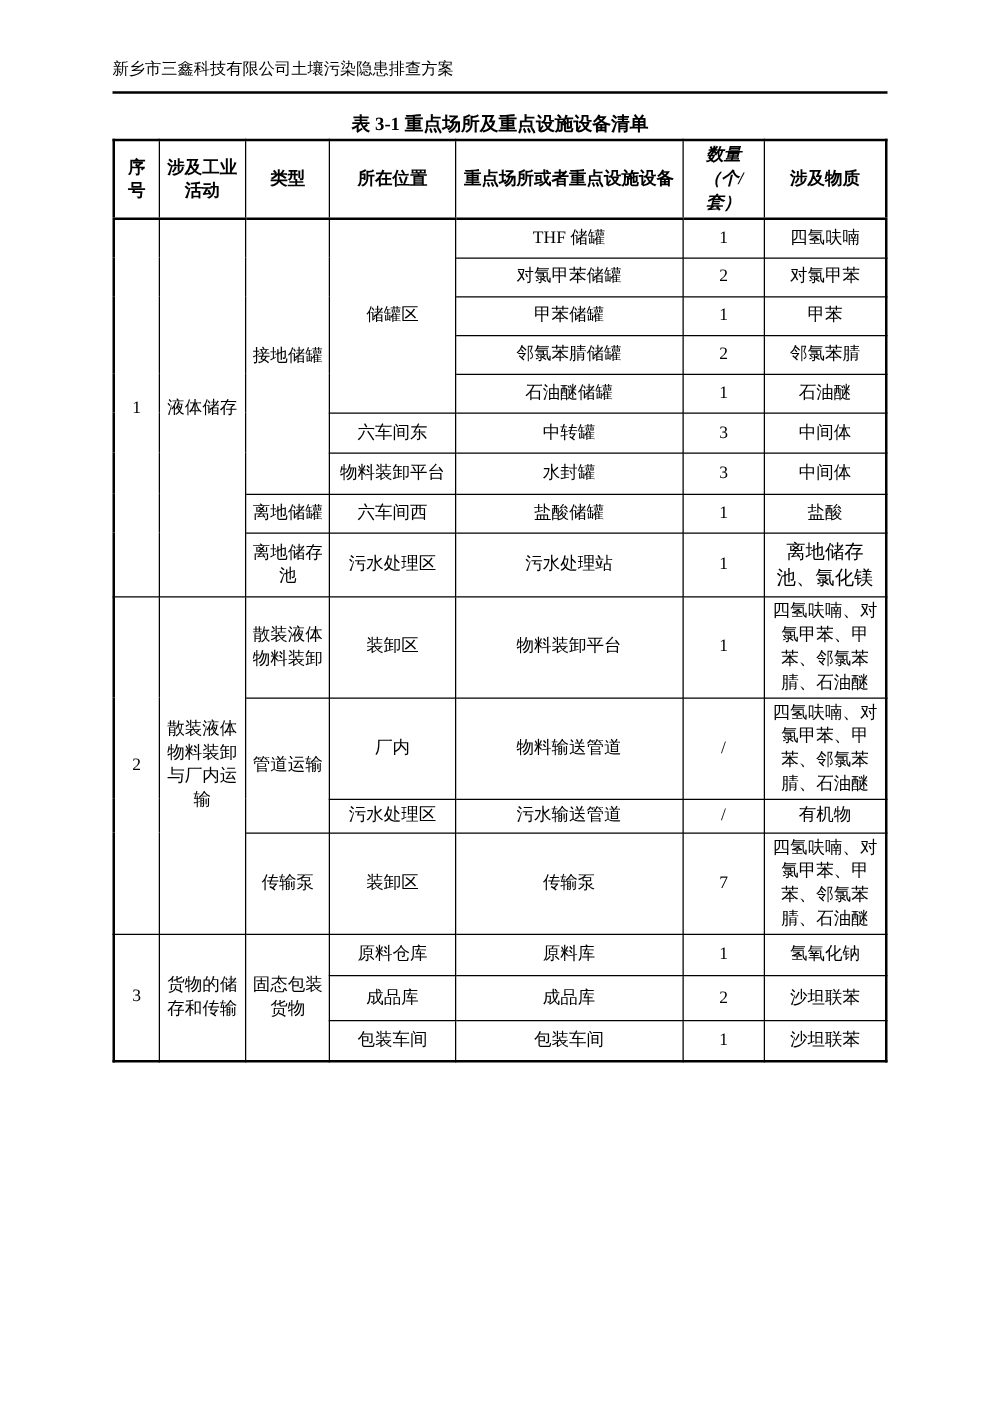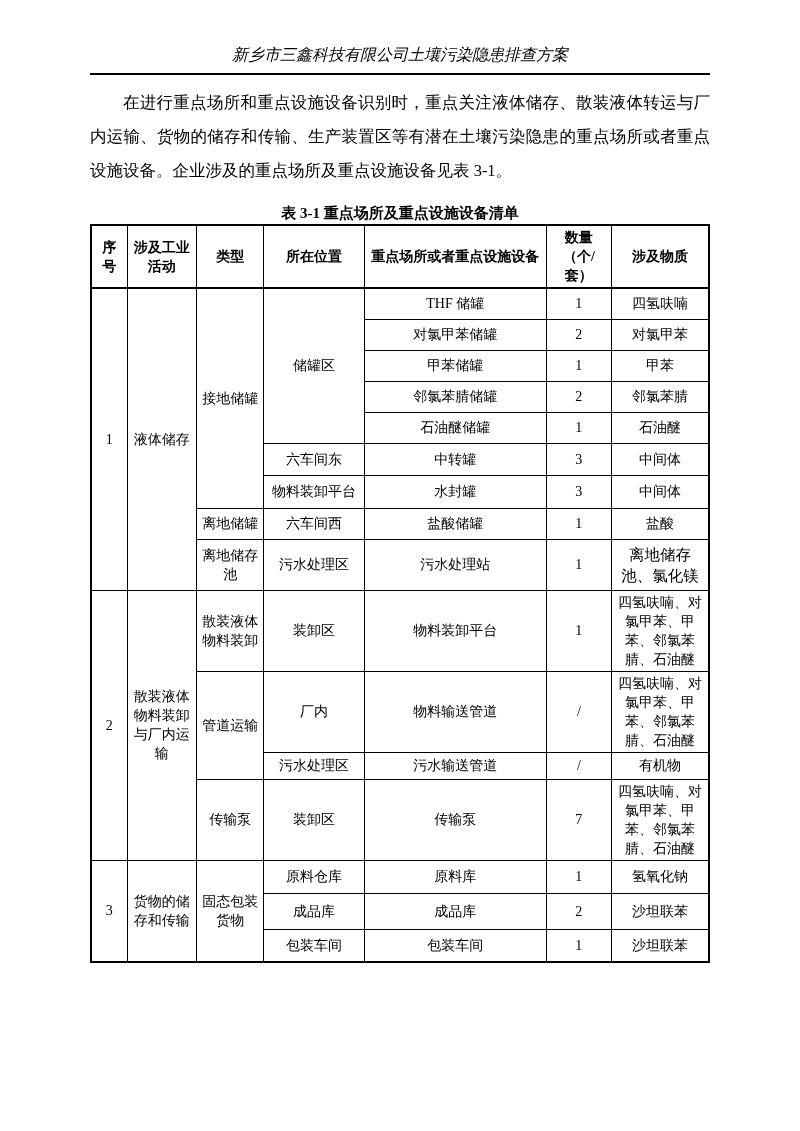--- a/index.html
+++ b/index.html
@@ -9,26 +9,25 @@
     width: 800px;
     height: 1131px;
     margin: 0 auto;
     background: #fff;
     color: #000;
     font-family: "Liberation Serif", "DejaVu Serif", serif;
     padding: 46px 90px 0 90px;
     overflow: hidden;
   }
   .doc-header {
-    text-align: center;
-    font-size: 16px;
+    text-align: left;
+    font-size: 13px;
     line-height: 18px;
     padding-bottom: 9px;
     border-bottom: 2px solid #000;
-    font-style: italic;
   }
   .section-heading {
     margin-top: 11px;
     font-size: 19px;
     line-height: 24px;
     font-weight: bold;
   }
   .para {
     margin-top: 11px;
     font-size: 16.5px;
@@ -58,40 +57,39 @@
     font-size: 14px;
     line-height: 19px;
     font-weight: normal;
     padding: 2px 4px;
     overflow: hidden;
   }
   .data-table thead th {
     font-weight: bold;
     border-bottom: 2px solid #000;
   }
-  .data-table th.prewrap { white-space: pre-line; padding: 2px 2px; }
+  .data-table th.prewrap { white-space: pre-line; padding: 2px 2px; font-style: italic; }
   .data-table td.lg { font-size: 15.5px; line-height: 21px; }
   .page-number {
     margin-top: 19px;
     text-align: center;
     font-size: 14.5px;
     line-height: 20px;
   }
 </style>
 </head>
 <body>
 
 <div class="page">
 
   <div class="doc-header">
     <span>新乡市三鑫科技有限公司土壤污染隐患排查方案</span>
   </div>
 
 
-  <p class="para">在进行重点场所和重点设施设备识别时，重点关注液体储存、散装液体转运与厂内运输、货物的储存和传输、生产装置区等有潜在土壤污染隐患的重点场所或者重点设施设备。企业涉及的重点场所及重点设施设备见表 3-1。</p>
 
   <div class="table-title">表 3-1 重点场所及重点设施设备清单</div>
 
   <table class="data-table">
     <colgroup>
       <col style="width:36px">
         <col style="width:69px">
         <col style="width:67px">
         <col style="width:100px">
         <col style="width:181px">

